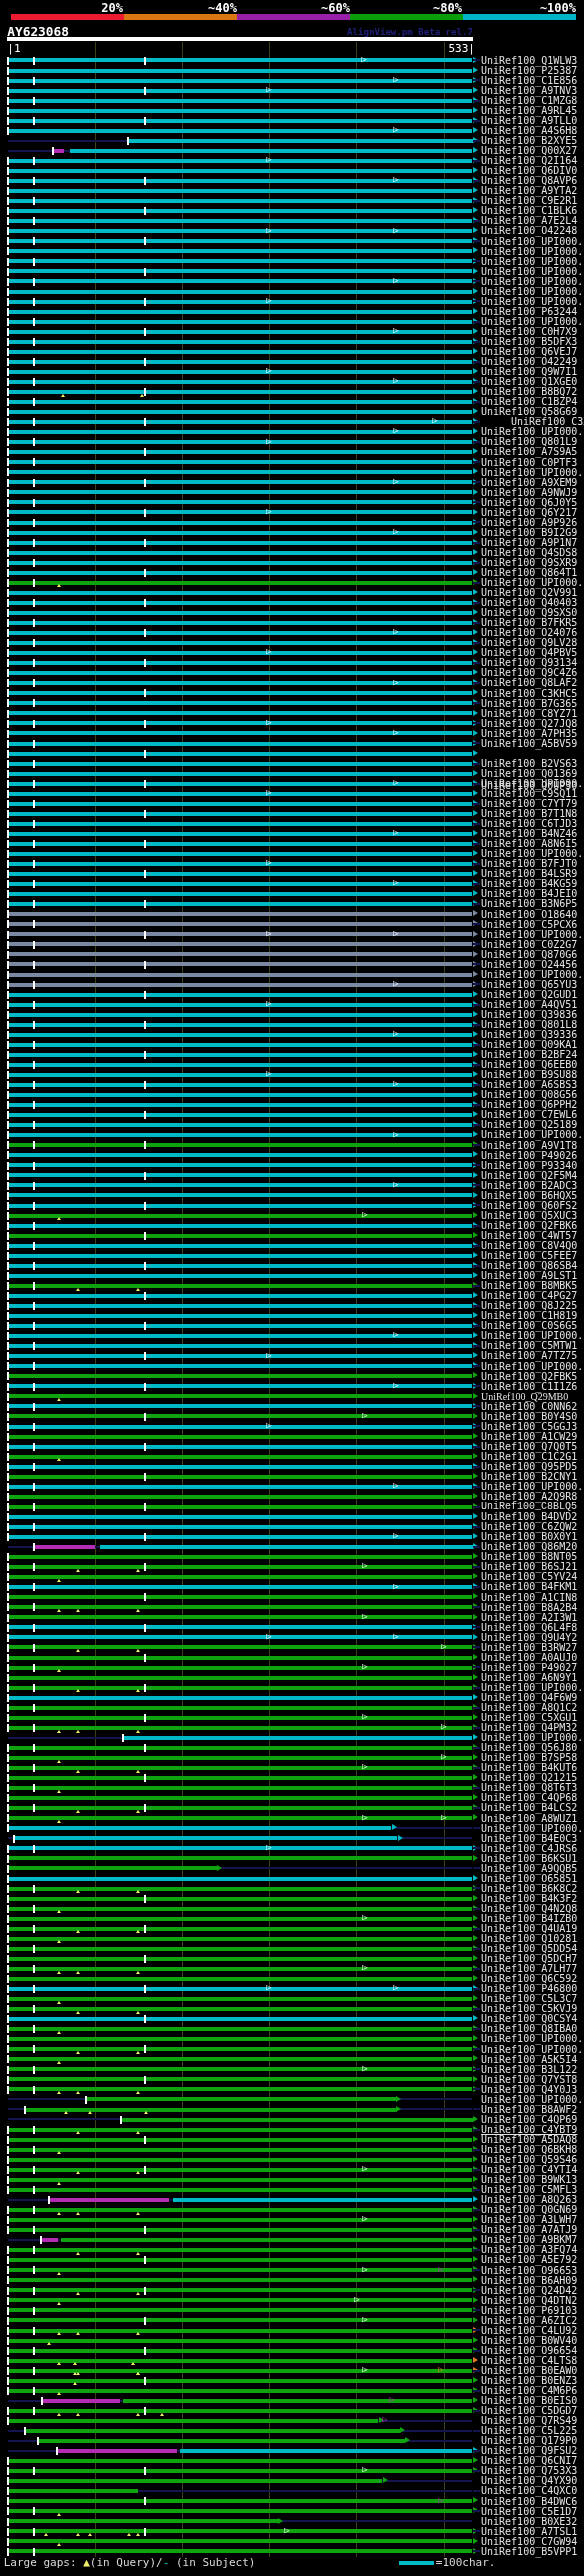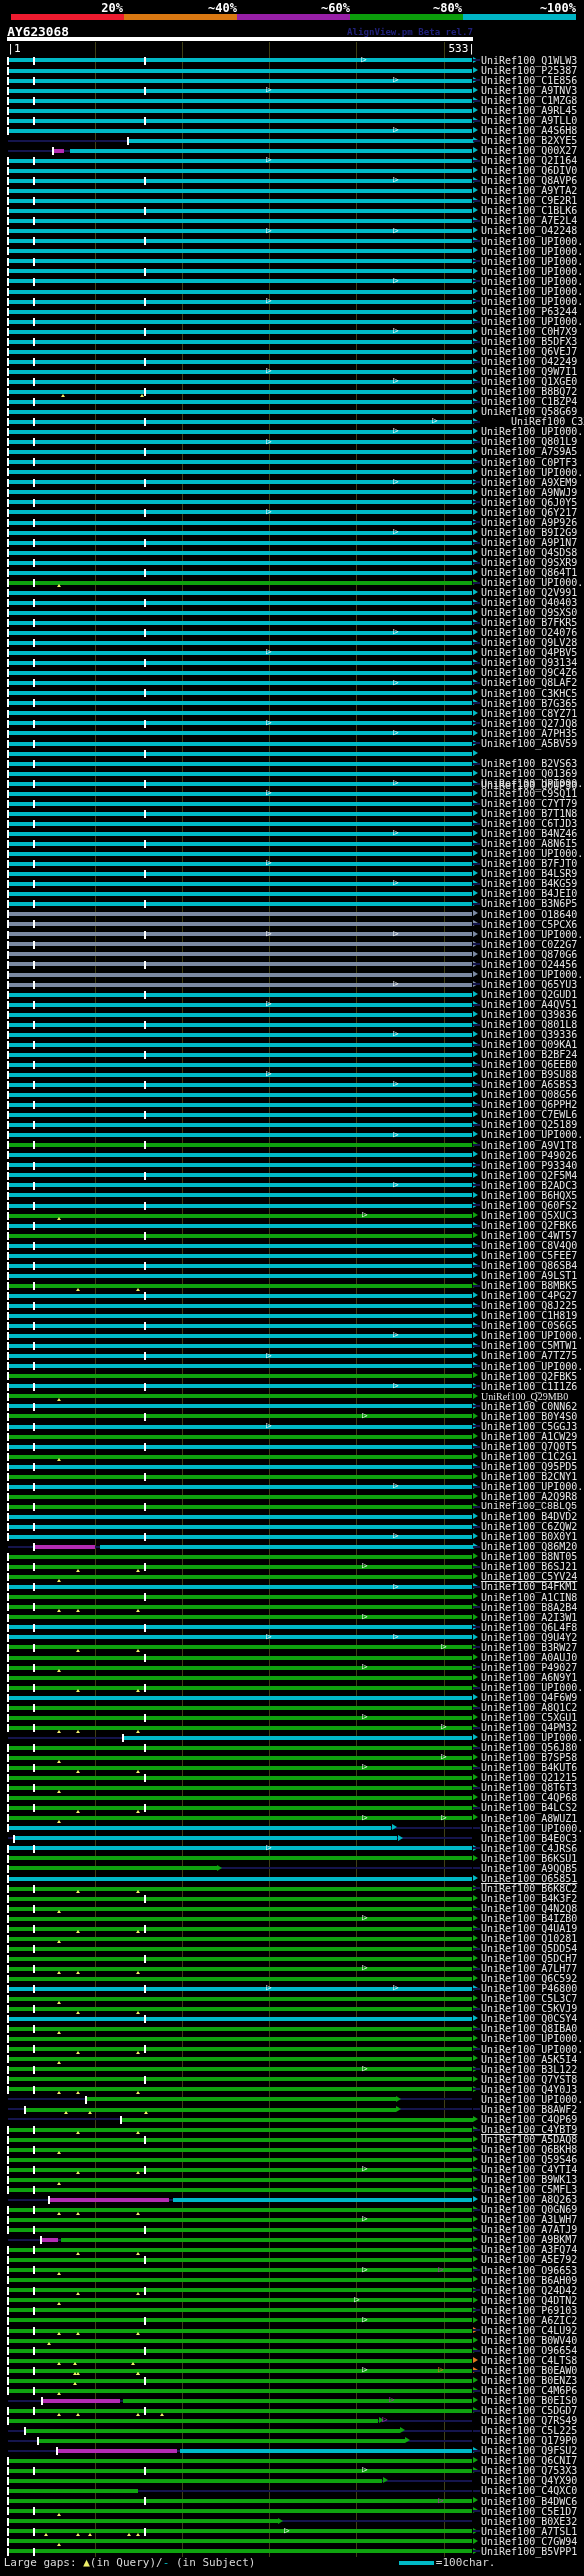--- a/index.html
+++ b/index.html
@@ -916,21 +916,21 @@
     <div class="dash" style="left: 144px; top: 1563px;"></div>
     <div class="ytri" style="left: 76px; top: 1569px;"></div>
     <div class="ytri" style="left: 136px; top: 1569px;"></div>
     <div class="holo" style="left: 362px; top: 1561px; color: rgb(255, 255, 255);">▷</div>
     <div class="predash" style="left: 473px; top: 1566px;"></div>
     <div class="lbl" style="top: 1562px;">UniRef100_B6SJ21</div>
     <div class="bar" style="left: 8.2px; width: 464px; top: 1575px; background: rgb(15, 163, 15);"></div>
     <div class="arw" style="left: 473px; top: 1573px; border-left: 5.5px solid rgb(15, 163, 15);"></div>
     <div class="dash" style="left: 7.3px; top: 1573px;"></div>
     <div class="ytri" style="left: 57px; top: 1579px;"></div>
-    <div class="lbl" style="top: 1572px; text-decoration: underline;">UniRef100_C5YV24</div>
+    <div class="lbl" style="top: 1572px;">UniRef100_C5YV24</div>
     <div class="bar" style="left: 8.2px; width: 464px; top: 1585px; background: rgb(0, 185, 198);"></div>
     <div class="arw" style="left: 473px; top: 1583px; border-left: 5.5px solid rgb(0, 185, 198);"></div>
     <div class="dash" style="left: 7.3px; top: 1583px;"></div>
     <div class="dash" style="left: 33px; top: 1583px;"></div>
     <div class="holo" style="left: 393px; top: 1582px; color: rgb(255, 255, 255);">▷</div>
     <div class="predash" style="left: 473px; top: 1586px;"></div>
     <div class="lbl" style="top: 1582px;">UniRef100_B4FKM1</div>
     <div class="bar" style="left: 8.2px; width: 464px; top: 1595px; background: rgb(15, 163, 15);"></div>
     <div class="arw" style="left: 473px; top: 1593px; border-left: 5.5px solid rgb(15, 163, 15);"></div>
     <div class="dash" style="left: 7.3px; top: 1593px;"></div>
@@ -1107,21 +1107,21 @@
     <div class="lbl" style="top: 1854px;">UniRef100_B6KSU1</div>
     <div class="navline" style="left: 8.2px; width: 464px; top: 1867px;"></div>
     <div class="bar" style="left: 8.2px; width: 209px; top: 1866px; background: rgb(15, 163, 15);"></div>
     <div class="arw" style="left: 217px; top: 1865px; border-left: 5.5px solid rgb(15, 163, 15);"></div>
     <div class="dash" style="left: 7.3px; top: 1865px;"></div>
     <div class="predash" style="left: 473px; top: 1867px;"></div>
     <div class="lbl" style="top: 1864px;">UniRef100_A9QQB5</div>
     <div class="bar" style="left: 8.2px; width: 464px; top: 1877px; background: rgb(0, 185, 198);"></div>
     <div class="arw" style="left: 473px; top: 1875px; border-left: 5.5px solid rgb(0, 185, 198);"></div>
     <div class="dash" style="left: 7.3px; top: 1875px;"></div>
-    <div class="lbl" style="top: 1874px; text-decoration: underline;">UniRef100_O65851</div>
+    <div class="lbl" style="top: 1874px;">UniRef100_O65851</div>
     <div class="bar" style="left: 8.2px; width: 464px; top: 1887px; background: rgb(15, 163, 15);"></div>
     <div class="arw" style="left: 473px; top: 1885px; border-left: 5.5px solid rgb(15, 163, 15);"></div>
     <div class="dash" style="left: 7.3px; top: 1885px;"></div>
     <div class="dash" style="left: 33px; top: 1885px;"></div>
     <div class="ytri" style="left: 76px; top: 1890px;"></div>
     <div class="ytri" style="left: 136px; top: 1890px;"></div>
     <div class="predash" style="left: 473px; top: 1887px;"></div>
     <div class="lbl" style="top: 1884px;">UniRef100_B6K8C2</div>
     <div class="bar" style="left: 8.2px; width: 464px; top: 1897px; background: rgb(15, 163, 15);"></div>
     <div class="arw" style="left: 473px; top: 1895px; border-left: 5.5px solid rgb(15, 163, 15);"></div>

